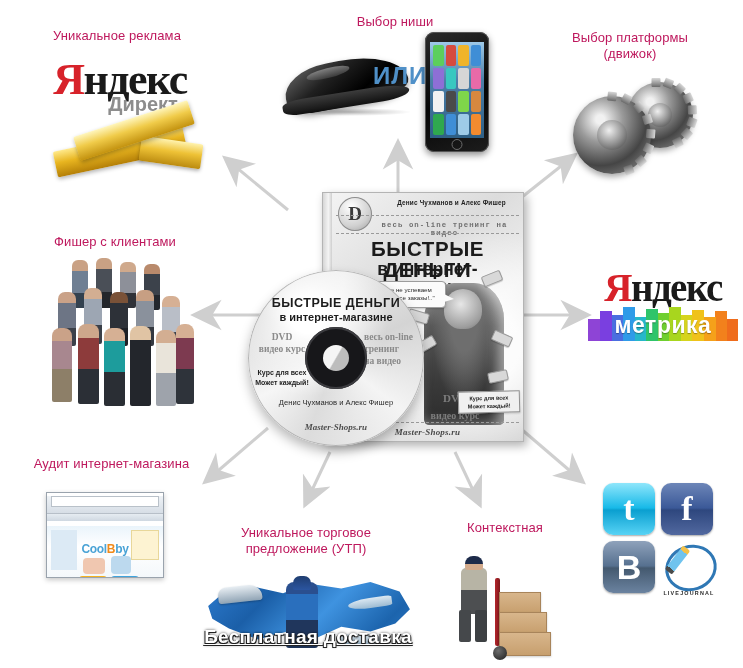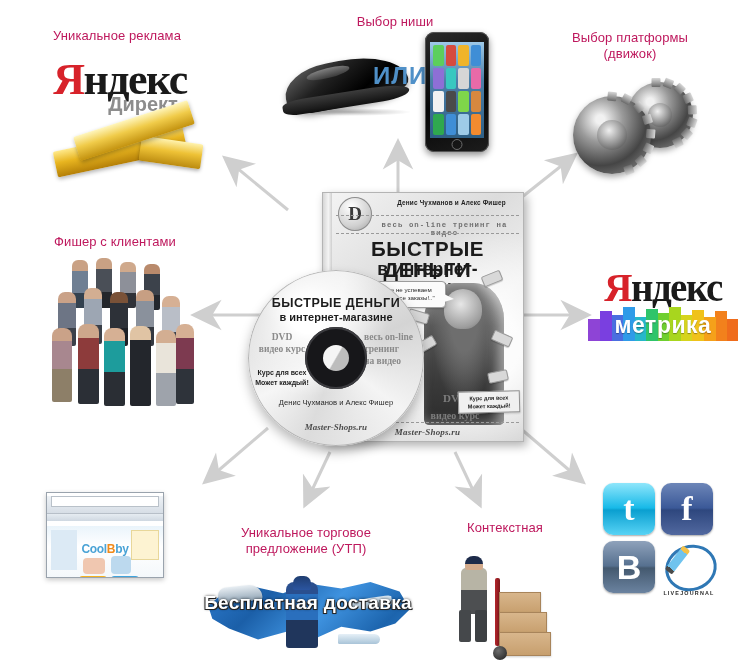--- a/index.html
+++ b/index.html
@@ -454,20 +454,21 @@
         <i style="left: 57.6923px; width: 12.1385px; height: 32px; background: rgb(47, 196, 106);"></i>
         <i style="left: 46.1538px; width: 12.1385px; height: 24px; background: rgb(39, 183, 201);"></i>
         <i style="left: 34.6154px; width: 12.1385px; height: 34px; background: rgb(47, 155, 232);"></i>
         <i style="left: 23.0769px; width: 12.1385px; height: 26px; background: rgb(74, 110, 224);"></i>
         <i style="left: 11.5385px; width: 12.1385px; height: 30px; background: rgb(122, 63, 224);"></i>
         <i style="left: 0px; width: 12.1385px; height: 22px; background: rgb(142, 68, 214);"></i>
       <div class="metrika-word">метрика</div>
     </div>
   </div>
 
+  <div class="node-label" style="left:4px; top:456px; width:215px;">Аудит интернет-магазина</div>
 
   <div class="browser" style="left:46px; top:492px; width:116px; height:84px;">
     <div class="chrome">
       <div class="urlbar"></div>
     </div>
     <div class="tabs"></div>
     <div class="body" style="background:linear-gradient(180deg,#eaf4fb,#ffffff 40%,#f4f8fb);">
       <div class="cool-baby">
         <span>Cool</span><b>B</b><span>by</span>
       </div>
@@ -486,21 +487,21 @@
   <div class="art" style="left:198px; top:570px; width:220px; height:92px;">
     <div class="map-russia" style="left:6px; top:4px; width:208px; height:80px;
                 clip-path: polygon(2% 40%, 10% 22%, 24% 16%, 38% 24%, 50% 12%, 66% 18%, 80% 10%, 94% 22%, 99% 44%, 92% 62%, 80% 72%, 66% 66%, 54% 80%, 40% 72%, 26% 82%, 12% 68%, 4% 56%);"></div>
     <div style="position:absolute;left:20px;top:16px;width:44px;height:16px;background:linear-gradient(180deg,#e8eef3,#8fa3b4);border-radius:10px 16px 4px 4px;transform:rotate(-6deg);box-shadow:0 1px 2px rgba(0,0,0,.25);"></div>
     <div style="position:absolute;left:150px;top:28px;width:44px;height:10px;background:linear-gradient(180deg,#dbe8f2,#9dbbd2);border-radius:50% 14% 14% 50%;transform:rotate(-8deg);"></div>
     <div style="position:absolute;left:140px;top:64px;width:42px;height:10px;background:linear-gradient(180deg,#e6f0f7,#a9c4d8);border-radius:4px 14px 12px 4px;"></div>
     <div style="position:absolute;left:88px;top:12px;width:32px;height:66px;
                 background:linear-gradient(180deg,#2a4f8f 0 18%,#2a6fbd 18% 58%,#20365c 58% 100%);
                 border-radius:8px 8px 3px 3px;"></div>
     <div style="position:absolute;left:95px;top:6px;width:18px;height:14px;background:linear-gradient(180deg,#1f3d70,#2b55a0);border-radius:7px 7px 2px 2px;"></div>
-    <div class="delivery-text" style="top:22px;">Бесплатная доставка</div>
+    <div class="delivery-text" style="top:56px;text-decoration:underline;">Бесплатная доставка</div>
   </div>
 
   <div class="node-label" style="left:420px; top:520px; width:170px;">Контекстная</div>
 
   <div class="art" style="left:455px; top:552px; width:110px; height:110px;">
     <div style="position:absolute;left:6px;top:16px;width:26px;height:46px;background:linear-gradient(180deg,#b7b4a5 0 48%,#4d4f51 48% 100%);border-radius:5px 5px 2px 2px;"></div>
     <div style="position:absolute;left:10px;top:4px;width:18px;height:14px;background:linear-gradient(180deg,#1d2b4a 0 55%,#d3ab8c 55% 100%);border-radius:8px 8px 3px 3px;"></div>
     <div style="position:absolute;left:4px;top:58px;width:12px;height:32px;background:#45484b;border-radius:2px;"></div>
     <div style="position:absolute;left:20px;top:58px;width:12px;height:32px;background:#3d4043;border-radius:2px;"></div>
     <div style="position:absolute;left:40px;top:26px;width:5px;height:68px;background:linear-gradient(90deg,#b3262b,#7d181c);border-radius:2px;"></div>

